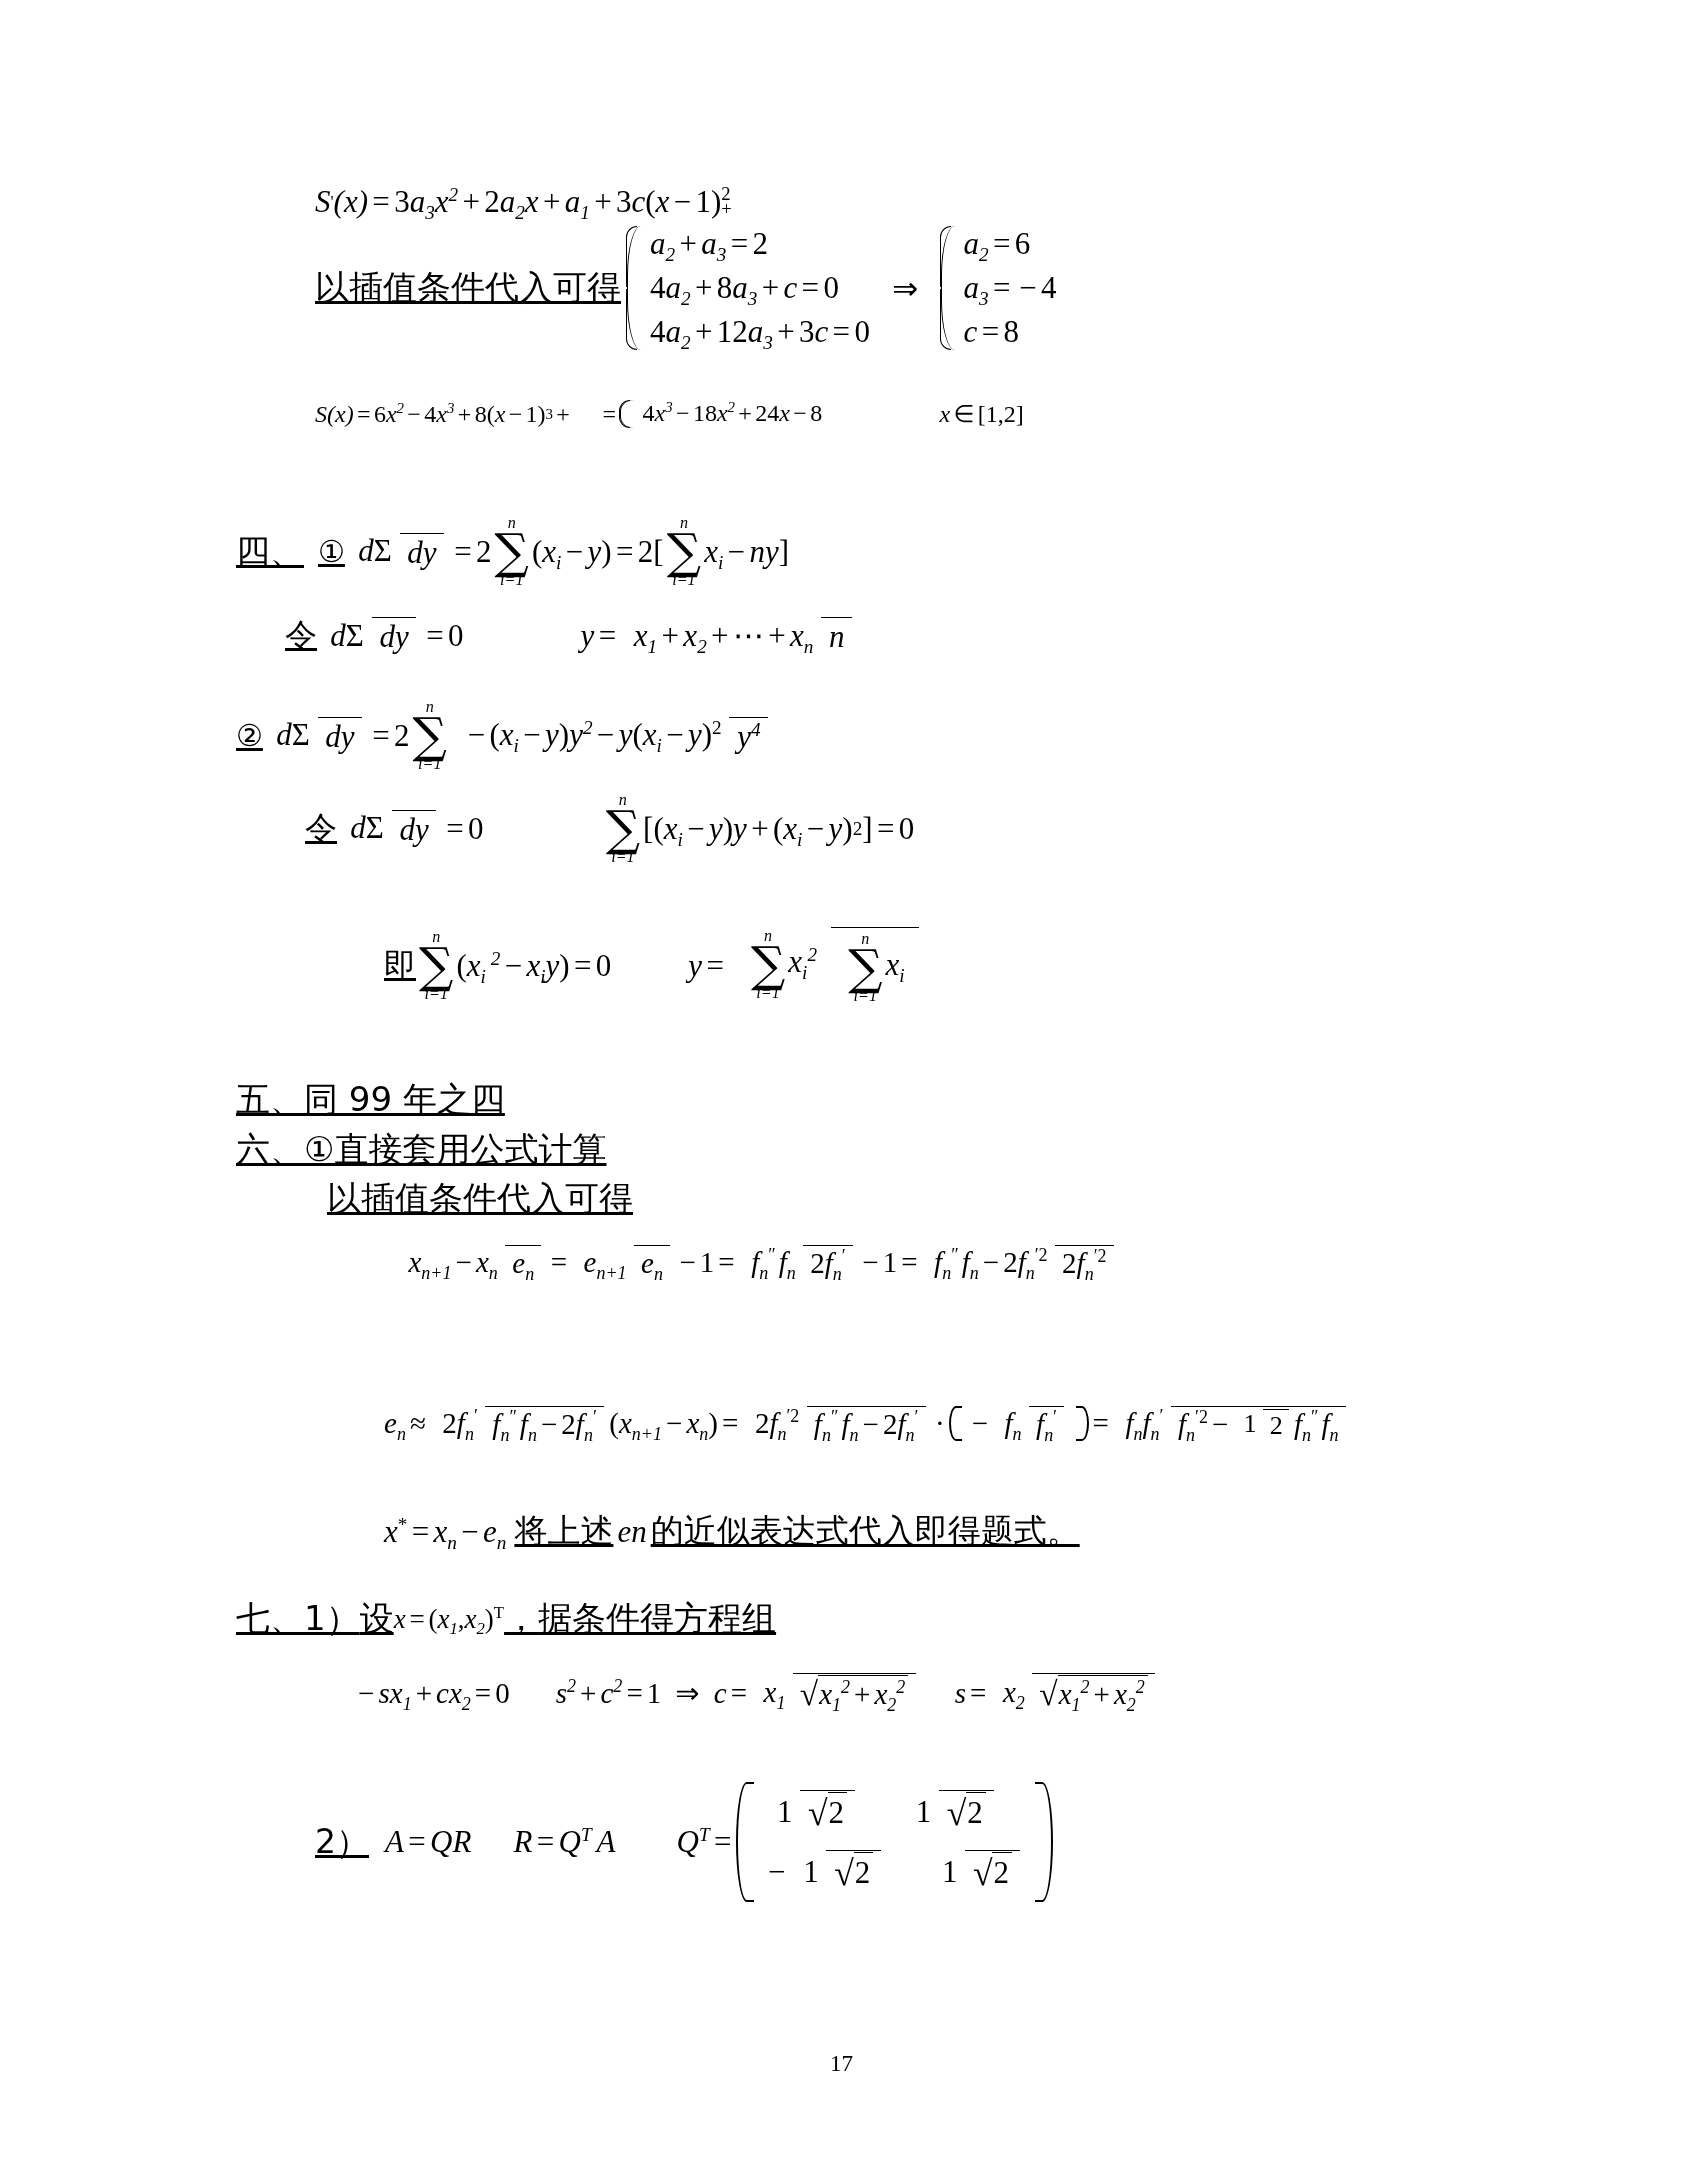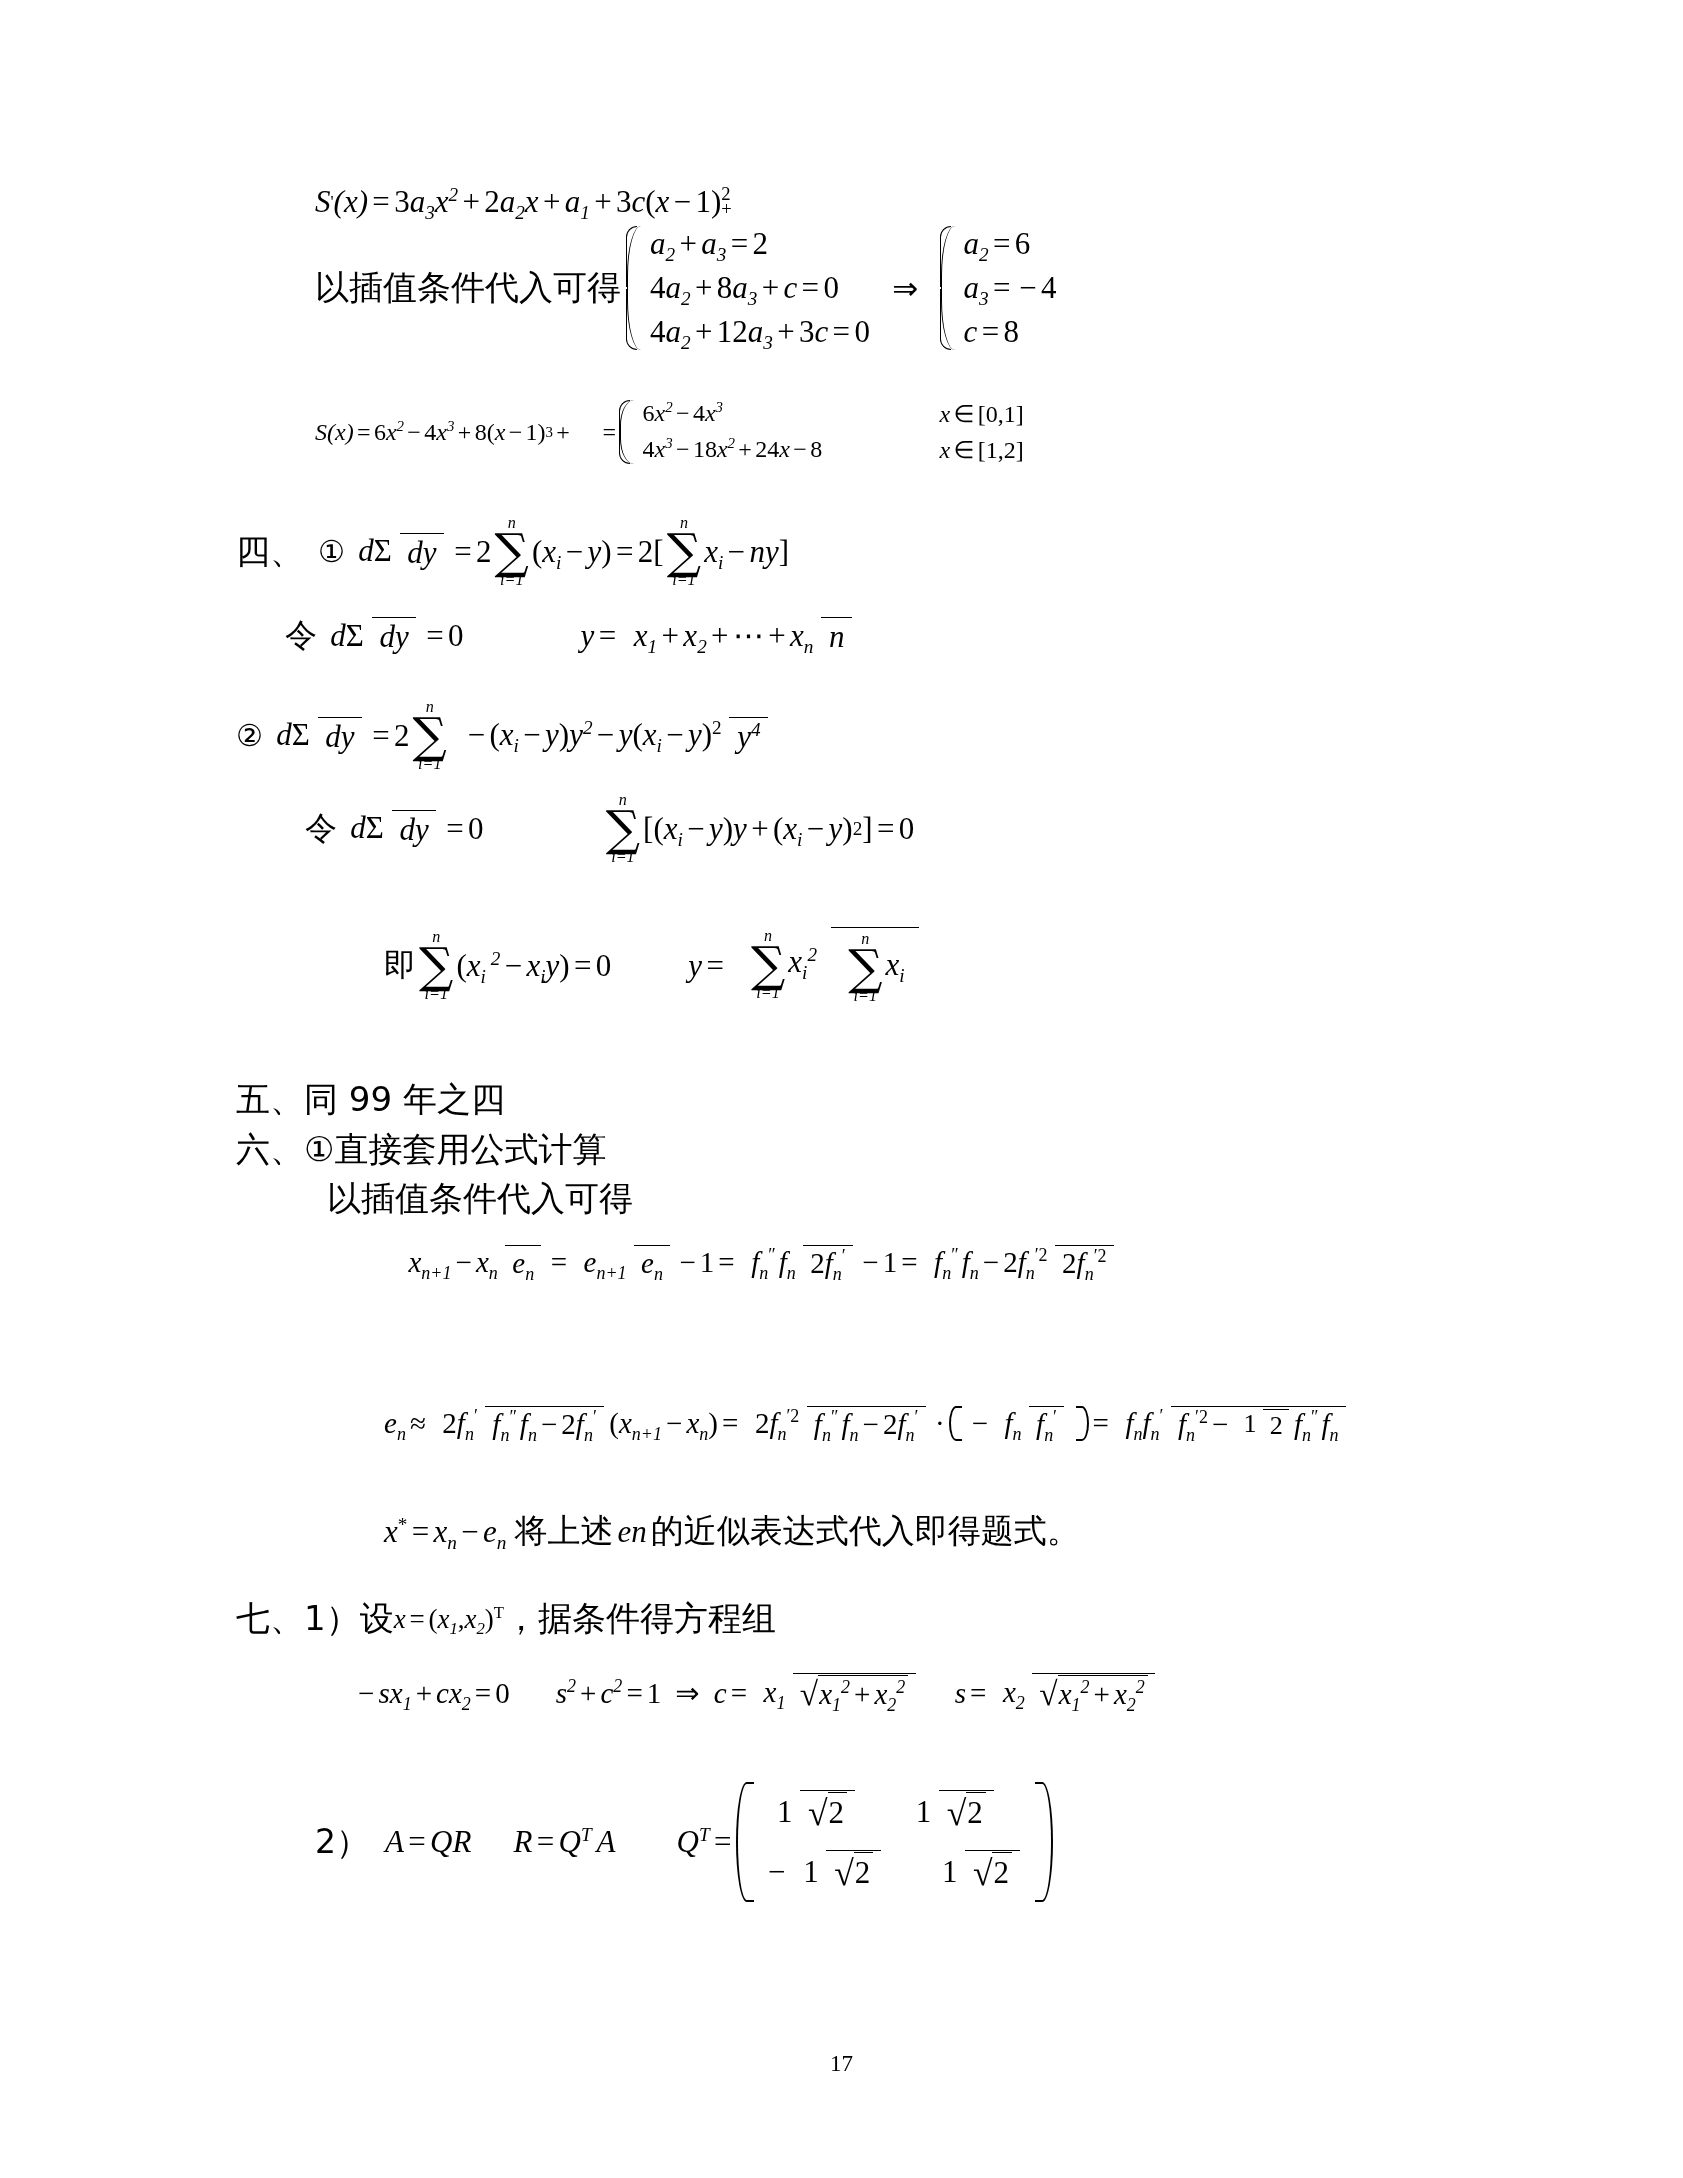--- a/index.html
+++ b/index.html
@@ -10,21 +10,21 @@
     color:#000000;
     position:relative;
     overflow:hidden;
   }
   .page { position:relative; width:1683px; height:2178px; }
 
   
   .mi { font-family:"Liberation Serif", serif; font-style:italic; }
   .mn { font-family:"Liberation Serif", serif; font-style:normal; }
   .op { font-family:"Liberation Serif", serif; font-style:normal; padding:0 .14em; }
-  .cjk { font-family:"DejaVu Sans", sans-serif; font-style:normal; }
+  .cjk { font-family:"DejaVu Sans", sans-serif; font-style:normal;text-decoration:underline; }
   sub, sup { font-size:.62em; line-height:0; font-style:italic; }
   sup.up { font-style:normal; }
 
   .row { position:absolute; display:flex; align-items:center; white-space:nowrap; }
 
   
   .frac { display:inline-flex; flex-direction:row; align-items:center;
           vertical-align:middle; margin:0 .18em;text-align:right; }
   .frac .num { padding:0 .25em 1px; }
   .frac .den { padding:1px .25em 0; border-top:1.6px solid #000; }
@@ -151,24 +151,20 @@
       <span class="mi">x</span>
       <span class="op">−</span>
       <span class="mn">1)</span>
       <sup class="up">3</sup>
     <span class="op">+</span>
     <span style="width:26px;"></span>
     <span class="op">=</span>
     <span class="sys">
       <span class="brace"></span>
       <span class="lines">
-        <div style="display:flex;">
-          <span style="display:inline-block;min-width:297px;"><span class="mn">6</span><span class="mi">x<sup>2</sup></span><span class="op">−</span><span class="mn">4</span><span class="mi">x<sup>3</sup></span></span>
-          <span><span class="mi">x</span><span class="op">∈</span><span class="mn">[0,1]</span></span>
-        </div>
         <div style="display:flex;">
           <span style="display:inline-block;min-width:297px;"><span class="mn">4</span><span class="mi">x<sup>3</sup></span><span class="op">−</span><span class="mn">18</span><span class="mi">x<sup>2</sup></span><span class="op">+</span><span class="mn">24</span><span class="mi">x</span><span class="op">−</span><span class="mn">8</span></span>
           <span><span class="mi">x</span><span class="op">∈</span><span class="mn">[1,2]</span></span>
         </div>
       </span>
     </span>
   </div>
 
   <div class="row" style="left:236px; top:515px; font-size:31px;">
     <span class="cjk" style="font-size:34px;">四、</span>

